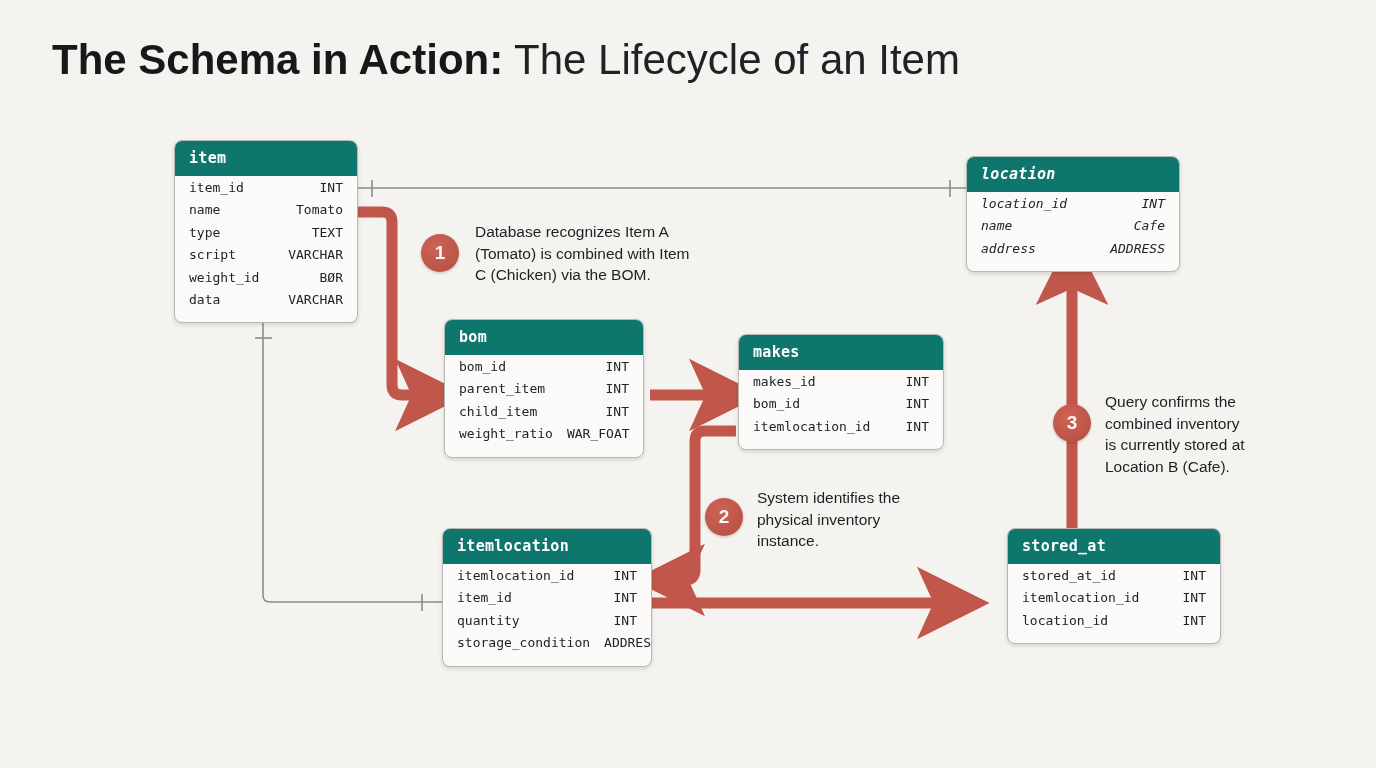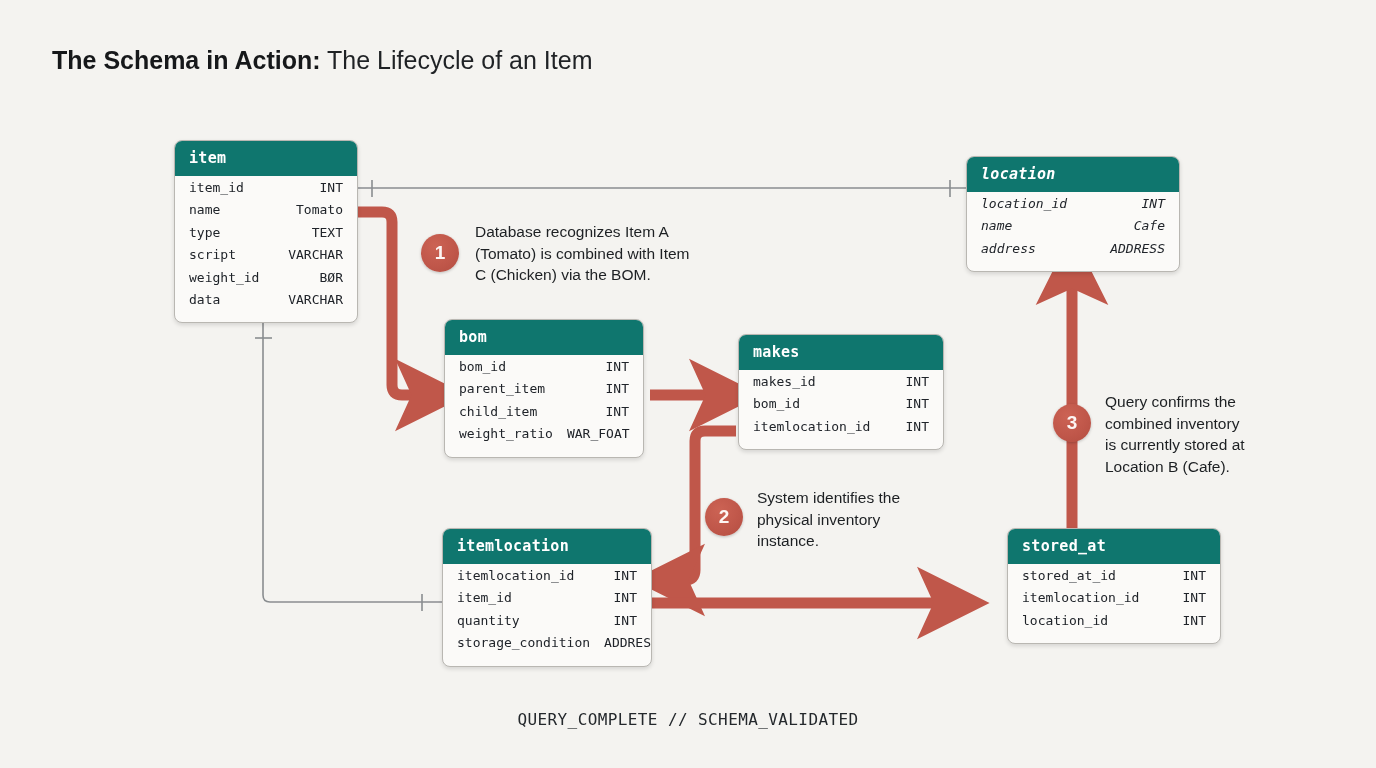--- a/index.html
+++ b/index.html
@@ -20,21 +20,21 @@
     position: absolute;
     inset: 0;
     background: #f4f3f0;
   }
 
   
   #title {
     position: absolute;
     left: 52px;
     top: 38px;
-    font-size: 25px;
+    font-size: 42px;
     line-height: 44px;
     white-space: nowrap;
     color: #16181a;
   }
   #title .strong { font-weight: bold; }
   #title .light  { font-weight: normal; color: #1f2225; }
 
   
   #links {
     position: absolute;
@@ -300,15 +300,14 @@
 instance.</div>
 
   <div class="badge" style="left:1053px; top:404px;">
     <span>3</span>
   </div>
   <div class="callout" style="left:1105px; top:383px; width:230px;margin-top:8px;">Query confirms the
 combined inventory
 is currently stored at
 Location B (Cafe).</div>
 
-  <div id="footer">QUERY_COMPLETE // SCHEMA_VALIDATED</div>
 
 </div>
 
 </body></html>

